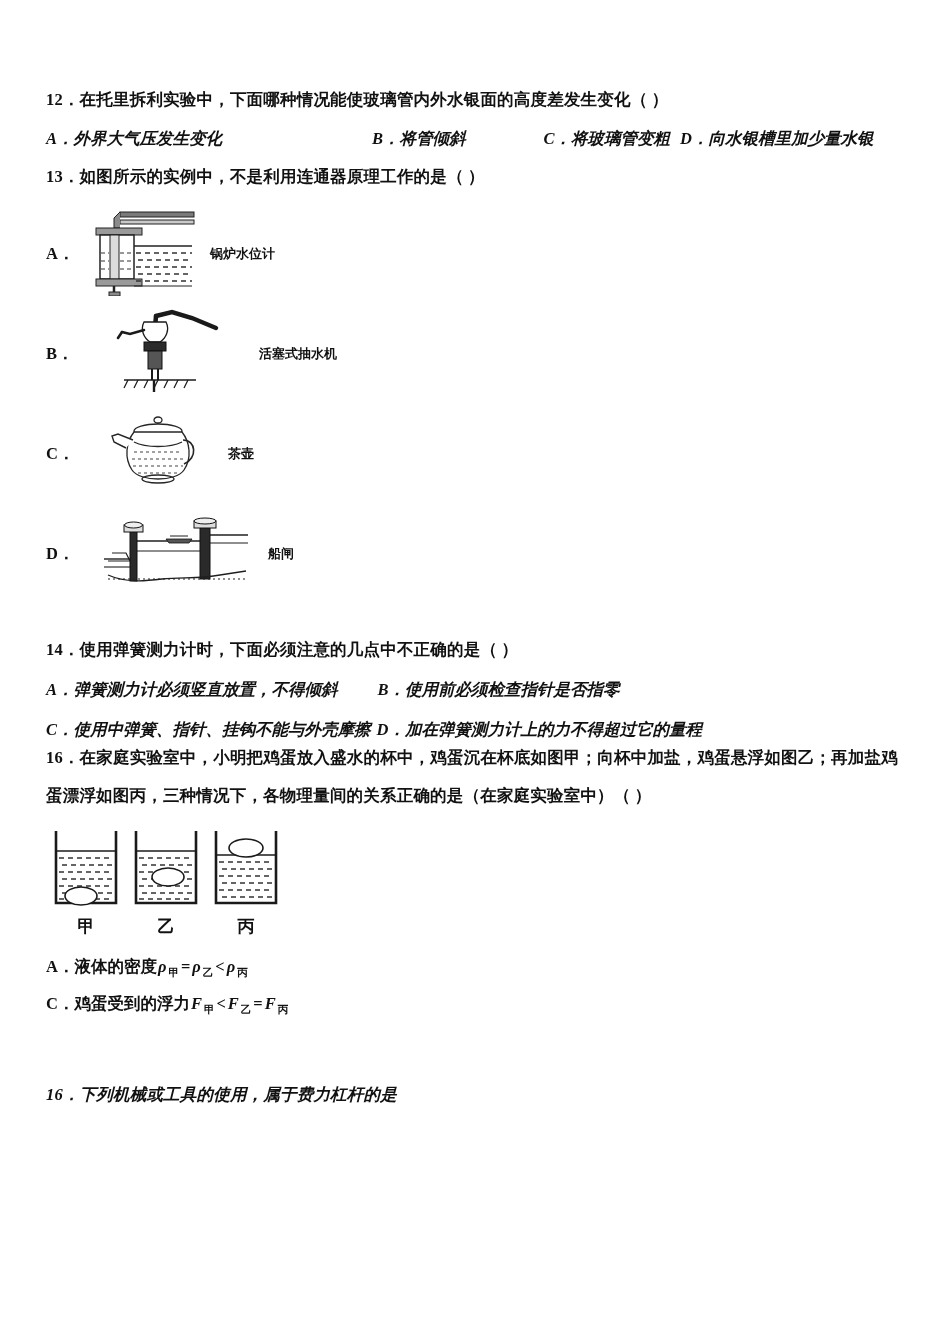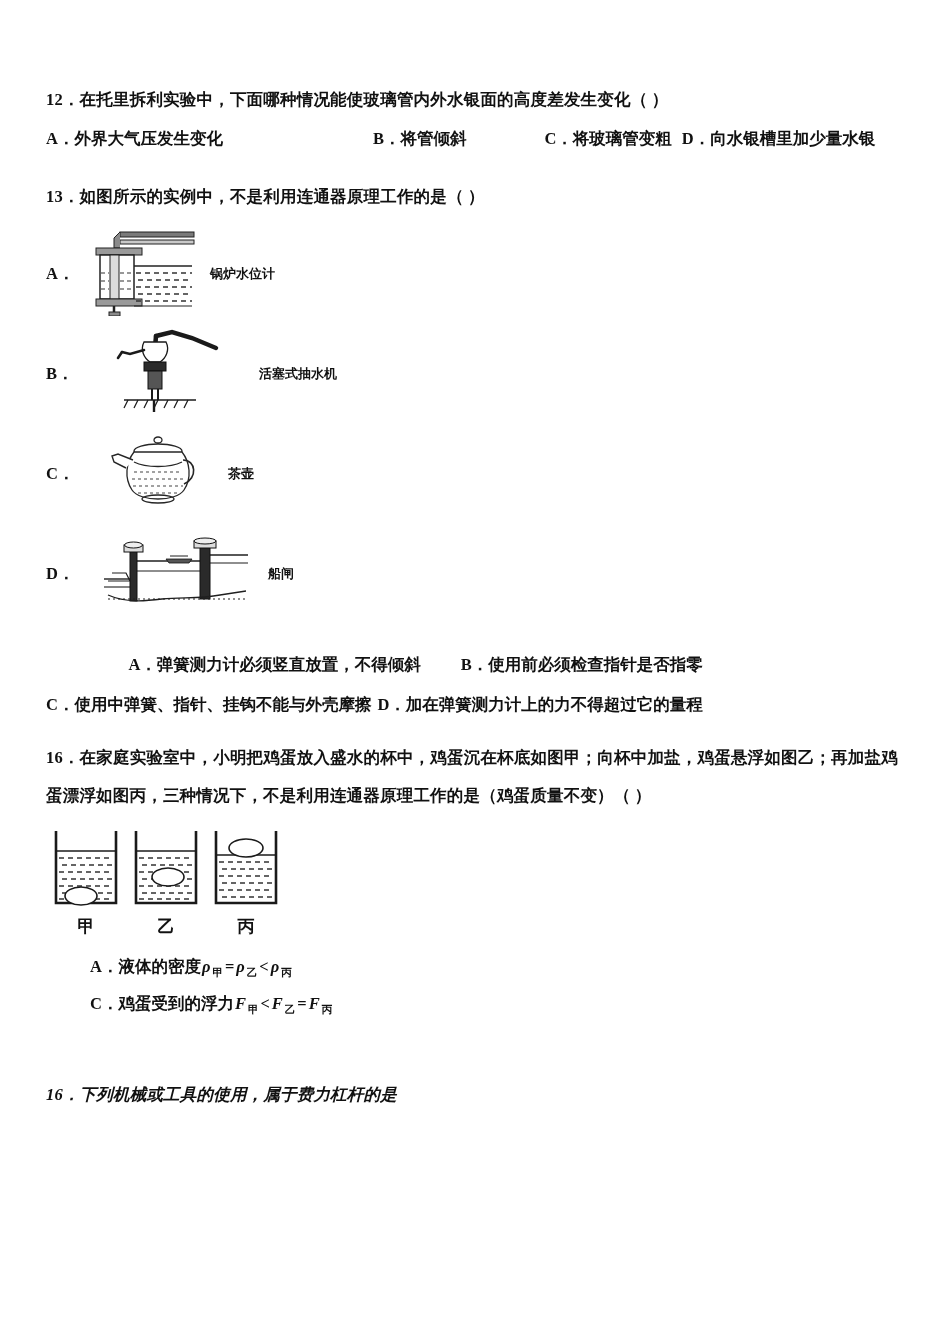--- a/index.html
+++ b/index.html
@@ -39,36 +39,37 @@
     font-weight: 600;
   }
   .qstem {
     margin-bottom: 14px;
   }
   .optrow {
     font-size: 16.5px;
     line-height: 1.5;
     font-weight: 600;
     white-space: nowrap;
+    font-style: italic;
   }
   .opt-label {
     font-family: "Liberation Serif", serif;
     font-weight: 700;
   }
   .sp-b { display: inline-block; width: 150px; }
   .sp-c { display: inline-block; width: 78px; }
   .sp-d { display: inline-block; width: 10px; }
   .sp-14 { display: inline-block; width: 40px; }
   .sp-14b { display: inline-block; width: 6px; }
 
   .q12 { position: absolute; left: 0; top: 0; }
   .q12 .opts { margin-top: 14px; }
 
   
-  .q13 { position: absolute; left: 0; top: 77px; margin-top: 20px; }
+  .q13 { position: absolute; left: 0; top: 77px; }
   .q13-items { position: relative; margin-top: 8px; }
   .q13-item {
     position: relative;
     height: 100px;
   }
   .q13-row {
     display: flex;
     align-items: center;
     height: 100%;
   }
@@ -85,21 +86,21 @@
   }
   .q13-caption {
     font-size: 13px;
     font-weight: 600;
     white-space: nowrap;
     flex: 0 0 auto;
   }
 
   
   .q14 { position: absolute; left: 0; top: 550px; }
-  .q14 .optrow { margin-top: 15px; text-align: right; }
+  .q14 .optrow { margin-top: 15px; }
 
   
   .q15 { position: absolute; left: 0; top: 658px; }
   .q15-stem2 { margin-top: 13px; }
   .beakers {
     position: relative;
     margin-top: 20px;
     margin-left: 4px;
     width: 250px;
     height: 110px;
@@ -109,21 +110,21 @@
     top: 0;
     width: 72px;
   }
   .beaker-label {
     text-align: center;
     font-size: 17px;
     font-weight: 700;
     margin-top: 2px;
     font-family: "Liberation Serif", "DejaVu Serif", serif;
   }
-  .q15-opts { margin-top: 16px; margin-left: 44px; }
+  .q15-opts { margin-top: 16px; }
   .q15-opt {
     font-size: 16.5px;
     font-weight: 600;
     line-height: 1.5;
     margin-bottom: 11px;
     white-space: nowrap;
   }
   .ital {
     font-style: italic;
     font-family: "Liberation Serif", serif;
@@ -320,31 +321,32 @@
             </svg>
           </span>
           <span class="q13-caption" style="margin-left:18px">船闸</span>
         </div>
       </div>
 
     </div>
   </div>
 
   <div class="q14">
+    <div class="qline">14．使用弹簧测力计时，下面必须注意的几点中不正确的是（ ）</div>
     <div class="optrow">
       <span class="opt-label">A．</span><span>弹簧测力计必须竖直放置，不得倾斜</span><span class="sp-14"></span><span class="opt-label">B．</span><span>使用前必须检查指针是否指零</span>
     </div>
     <div class="optrow">
       <span class="opt-label">C．</span><span>使用中弹簧、指针、挂钩不能与外壳摩擦</span><span class="sp-14b"></span><span class="opt-label">D．</span><span>加在弹簧测力计上的力不得超过它的量程</span>
     </div>
   </div>
 
   <div class="q15">
     <div class="qline">16．在家庭实验室中，小明把鸡蛋放入盛水的杯中，鸡蛋沉在杯底如图甲；向杯中加盐，鸡蛋悬浮如图乙；再加盐鸡</div>
-    <div class="qline q15-stem2">蛋漂浮如图丙，三种情况下，不是利用连通器原理工作的是（鸡蛋质量不变）（        ）</div>
+    <div class="qline q15-stem2">蛋漂浮如图丙，三种情况下，各物理量间的关系正确的是（在家庭实验室中）（        ）</div>
 
     <div class="beakers">
 
       <div class="beaker-wrap" style="left:0px">
         <svg width="72" height="80" viewBox="0 0 72 80">
           <g stroke="#1a1a1a" fill="none">
             <path d="M6 2 L6 74 L66 74 L66 2" stroke-width="2.6"></path>
             <path d="M6 22 H66" stroke-width="1.6"></path>
             <g stroke="#333" stroke-width="1.5" stroke-dasharray="5,4">
               <path d="M9 29 H63"></path>

